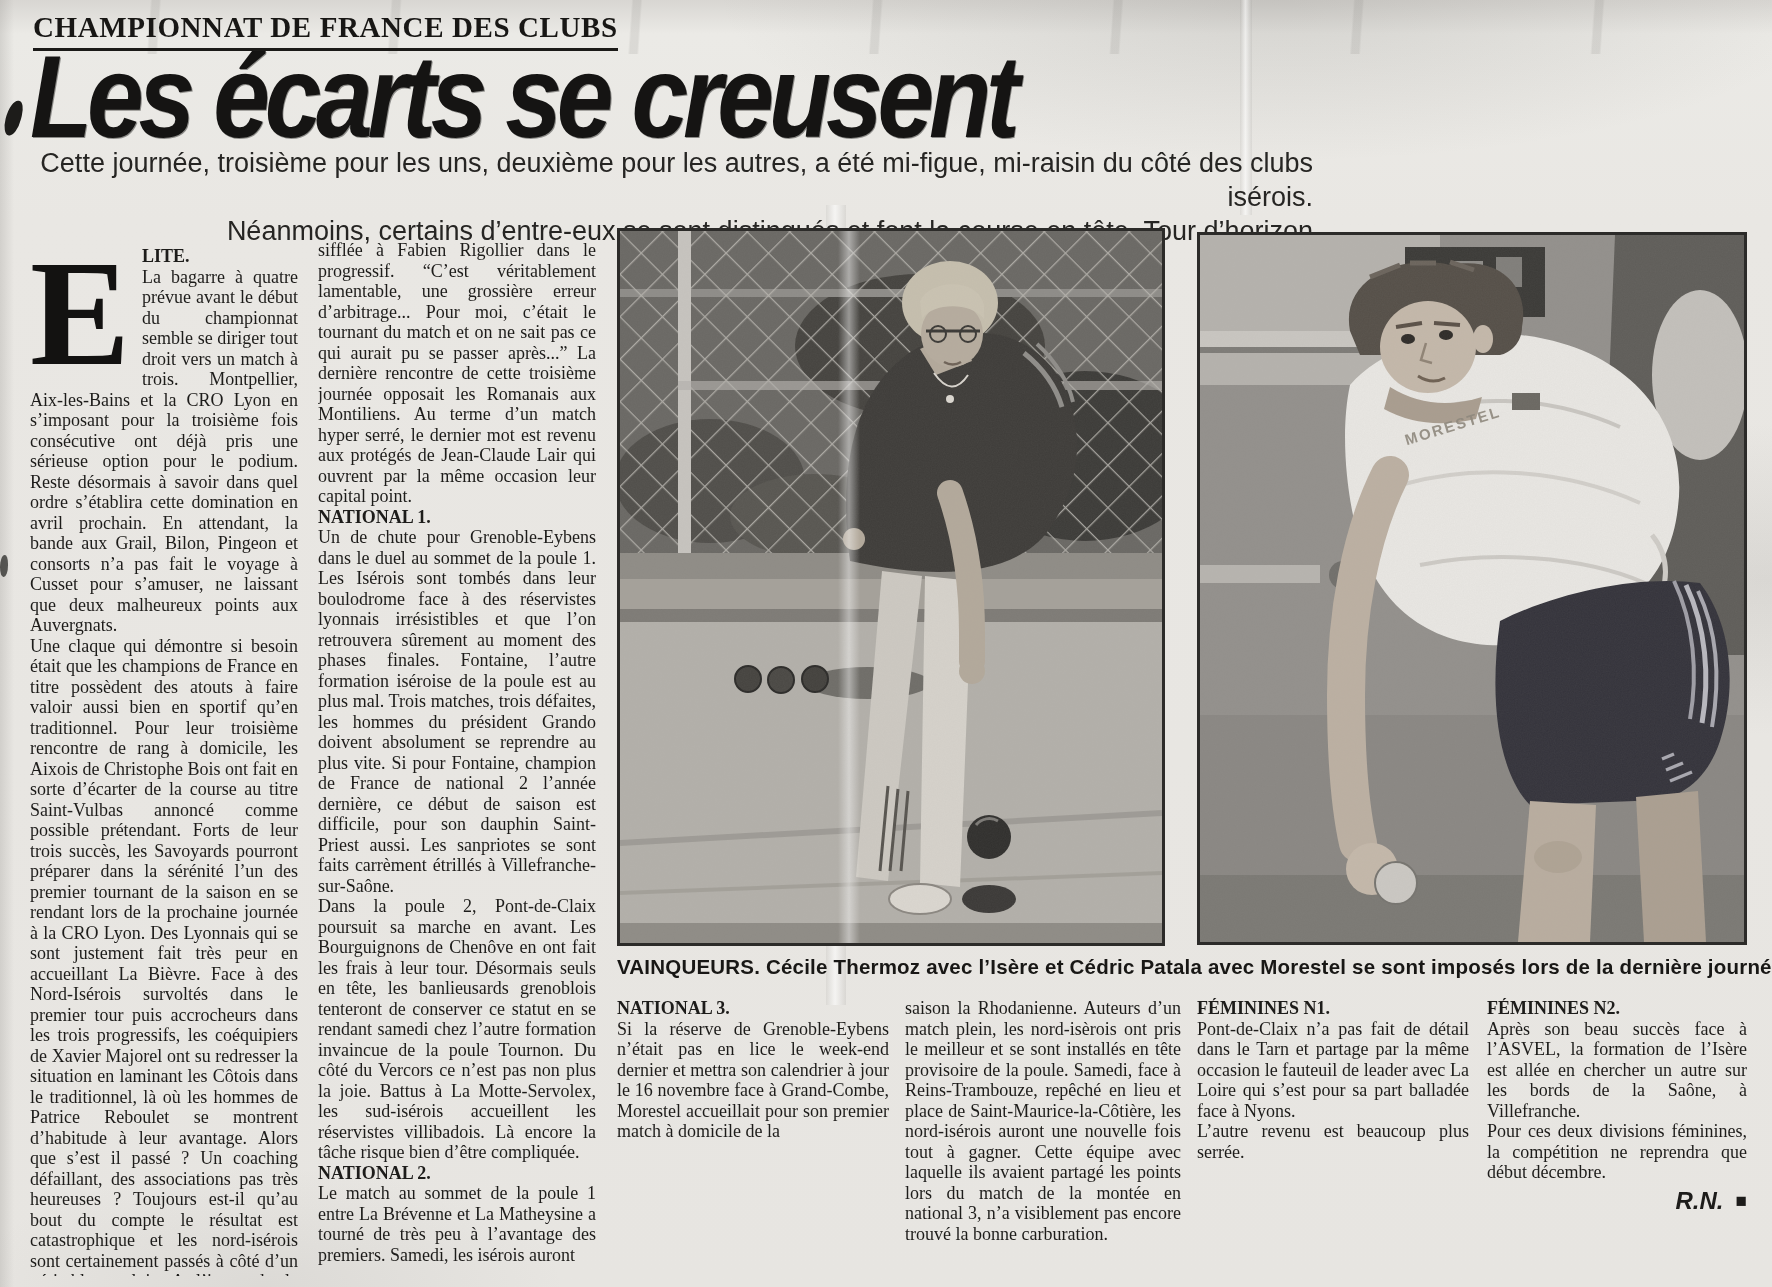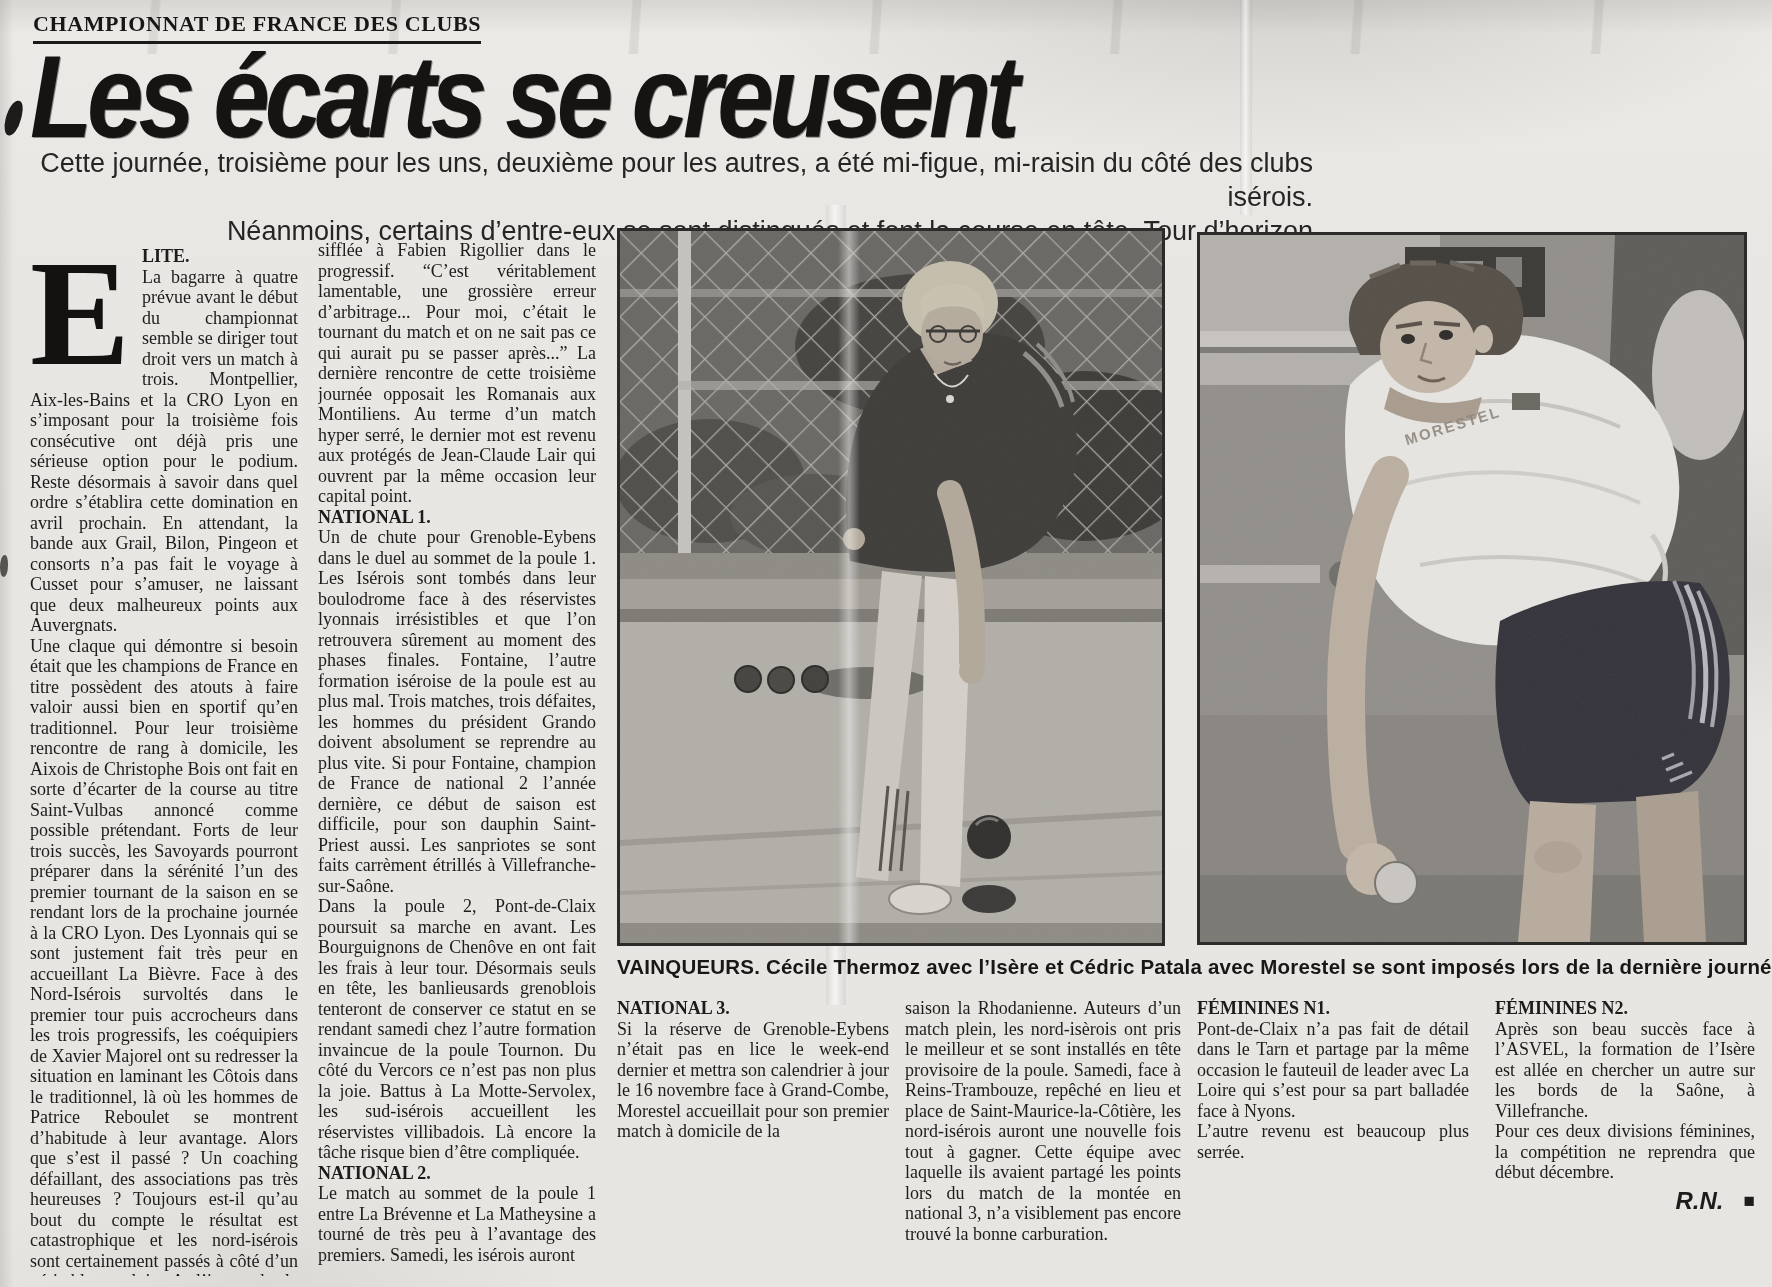--- a/index.html
+++ b/index.html
@@ -13,21 +13,21 @@
       radial-gradient(ellipse 500px 200px at 15% 100%, rgba(120,118,115,.10), transparent 60%),
       linear-gradient(90deg, rgba(150,148,144,.28) 0px, rgba(150,148,144,0) 14px),
       linear-gradient(180deg, #d8d6d2 0px, #ebeae6 34px, #e9e7e3 220px, #e7e5e1 100%);
   }
   .wrinkles{position:absolute;left:0;top:0;width:100%;height:54px;pointer-events:none;opacity:.8;
     background:repeating-linear-gradient(94deg, transparent 0 150px, rgba(130,128,124,.20) 152px 159px, transparent 161px 240px);}
   .crease{position:absolute;pointer-events:none;
     background:linear-gradient(90deg, rgba(110,108,104,.10), rgba(255,255,255,.55) 45%, rgba(110,108,104,.12));}
   .blot{position:absolute;background:#1d1c1a;border-radius:60% 40% 55% 45%;}
 
-  .kicker{position:absolute;left:33px;top:11px;font-weight:bold;font-size:22px;letter-spacing:.6px;
+  .kicker{position:absolute;left:33px;top:11px;font-weight:bold;font-size:29px;letter-spacing:.6px;
     border-bottom:3px solid #1b1a18;padding-bottom:4px;white-space:nowrap;}
   .headline{position:absolute;left:30px;top:30px;white-space:nowrap;
     font-family:"Liberation Sans",sans-serif;font-weight:bold;font-style:italic;
     font-size:116px;letter-spacing:-6px;color:#151413;
     transform:scaleX(.88);transform-origin:left top;
     text-shadow:1px 1px 0 rgba(25,24,22,.45);}
   .subhead{position:absolute;left:33px;top:146px;width:1280px;
     font-family:"Liberation Sans",sans-serif;font-size:27px;line-height:34px;color:#262523;text-align:right;}
 
   .col{position:absolute;text-align:justify;font-size:18px;line-height:20.5px;color:#1d1c1a;overflow:hidden;}
@@ -42,21 +42,21 @@
   .photo svg{display:block;width:100%;height:100%;}
   .shirt-text{position:absolute;left:203px;top:182px;transform:rotate(-17deg);
     font-family:"Liberation Sans",sans-serif;font-weight:bold;font-size:15px;letter-spacing:2px;
     color:#8f897e;opacity:.9;}
 
   .caption{position:absolute;left:617px;top:955px;width:1131px;display:flex;
     justify-content:space-between;align-items:baseline;gap:14px;
     font-family:"Liberation Sans",sans-serif;}
   .caption .cap{font-weight:bold;font-size:20.5px;letter-spacing:.2px;white-space:nowrap;}
 
-  .sig{display:flex;justify-content:flex-end;align-items:center;gap:20px;margin-top:8px;
+  .sig{display:flex;justify-content:flex-end;align-items:center;gap:12px;margin-top:8px;
     font-family:"Liberation Sans",sans-serif;font-weight:bold;font-style:italic;font-size:24px;}
   .endmark{font-style:normal;font-size:19px;line-height:19px;}
 </style>
 </head>
 <body>
 
 <div class="page">
 
   <div class="wrinkles"></div>
   <div class="crease" style="left:826px;top:205px;width:20px;height:800px;"></div>
@@ -220,21 +220,21 @@
   <div class="col" style="left:905px;top:998px;width:276px;height:283px;">
     <p>saison la Rhodanienne. Auteurs d’un match plein, les nord-isèrois ont pris le meilleur et se sont installés en tête provisoire de la poule. Samedi, face à Reins-Trambouze, repêché en lieu et place de Saint-Maurice-la-Côtière, les nord-isérois auront une nouvelle fois tout à gagner. Cette équipe avec laquelle ils avaient partagé les points lors du match de la montée en national 3, n’a visiblement pas encore trouvé la bonne carburation.</p>
   </div>
 
   <div class="col" style="left:1197px;top:998px;width:272px;height:283px;">
     <p class="sect">FÉMININES N1.</p>
     <p>Pont-de-Claix n’a pas fait de détail dans le Tarn et partage par la même occasion le fauteuil de leader avec La Loire qui s’est pour sa part balladée face à Nyons.</p>
     <p>L’autre revenu est beaucoup plus serrée.</p>
   </div>
 
-  <div class="col" style="left:1487px;top:998px;width:260px;height:283px;margin-left:8px;">
+  <div class="col" style="left:1487px;top:998px;width:260px;height:283px;">
     <p class="sect">FÉMININES N2.</p>
     <p>Après son beau succès face à l’ASVEL, la formation de l’Isère est allée en chercher un autre sur les bords de la Saône, à Villefranche.</p>
     <p>Pour ces deux divisions féminines, la compétition ne reprendra que début décembre.</p>
     <div class="sig">
       <span>R.N.</span>
       <span class="endmark">■</span>
     </div>
   </div>
 
 </div>

